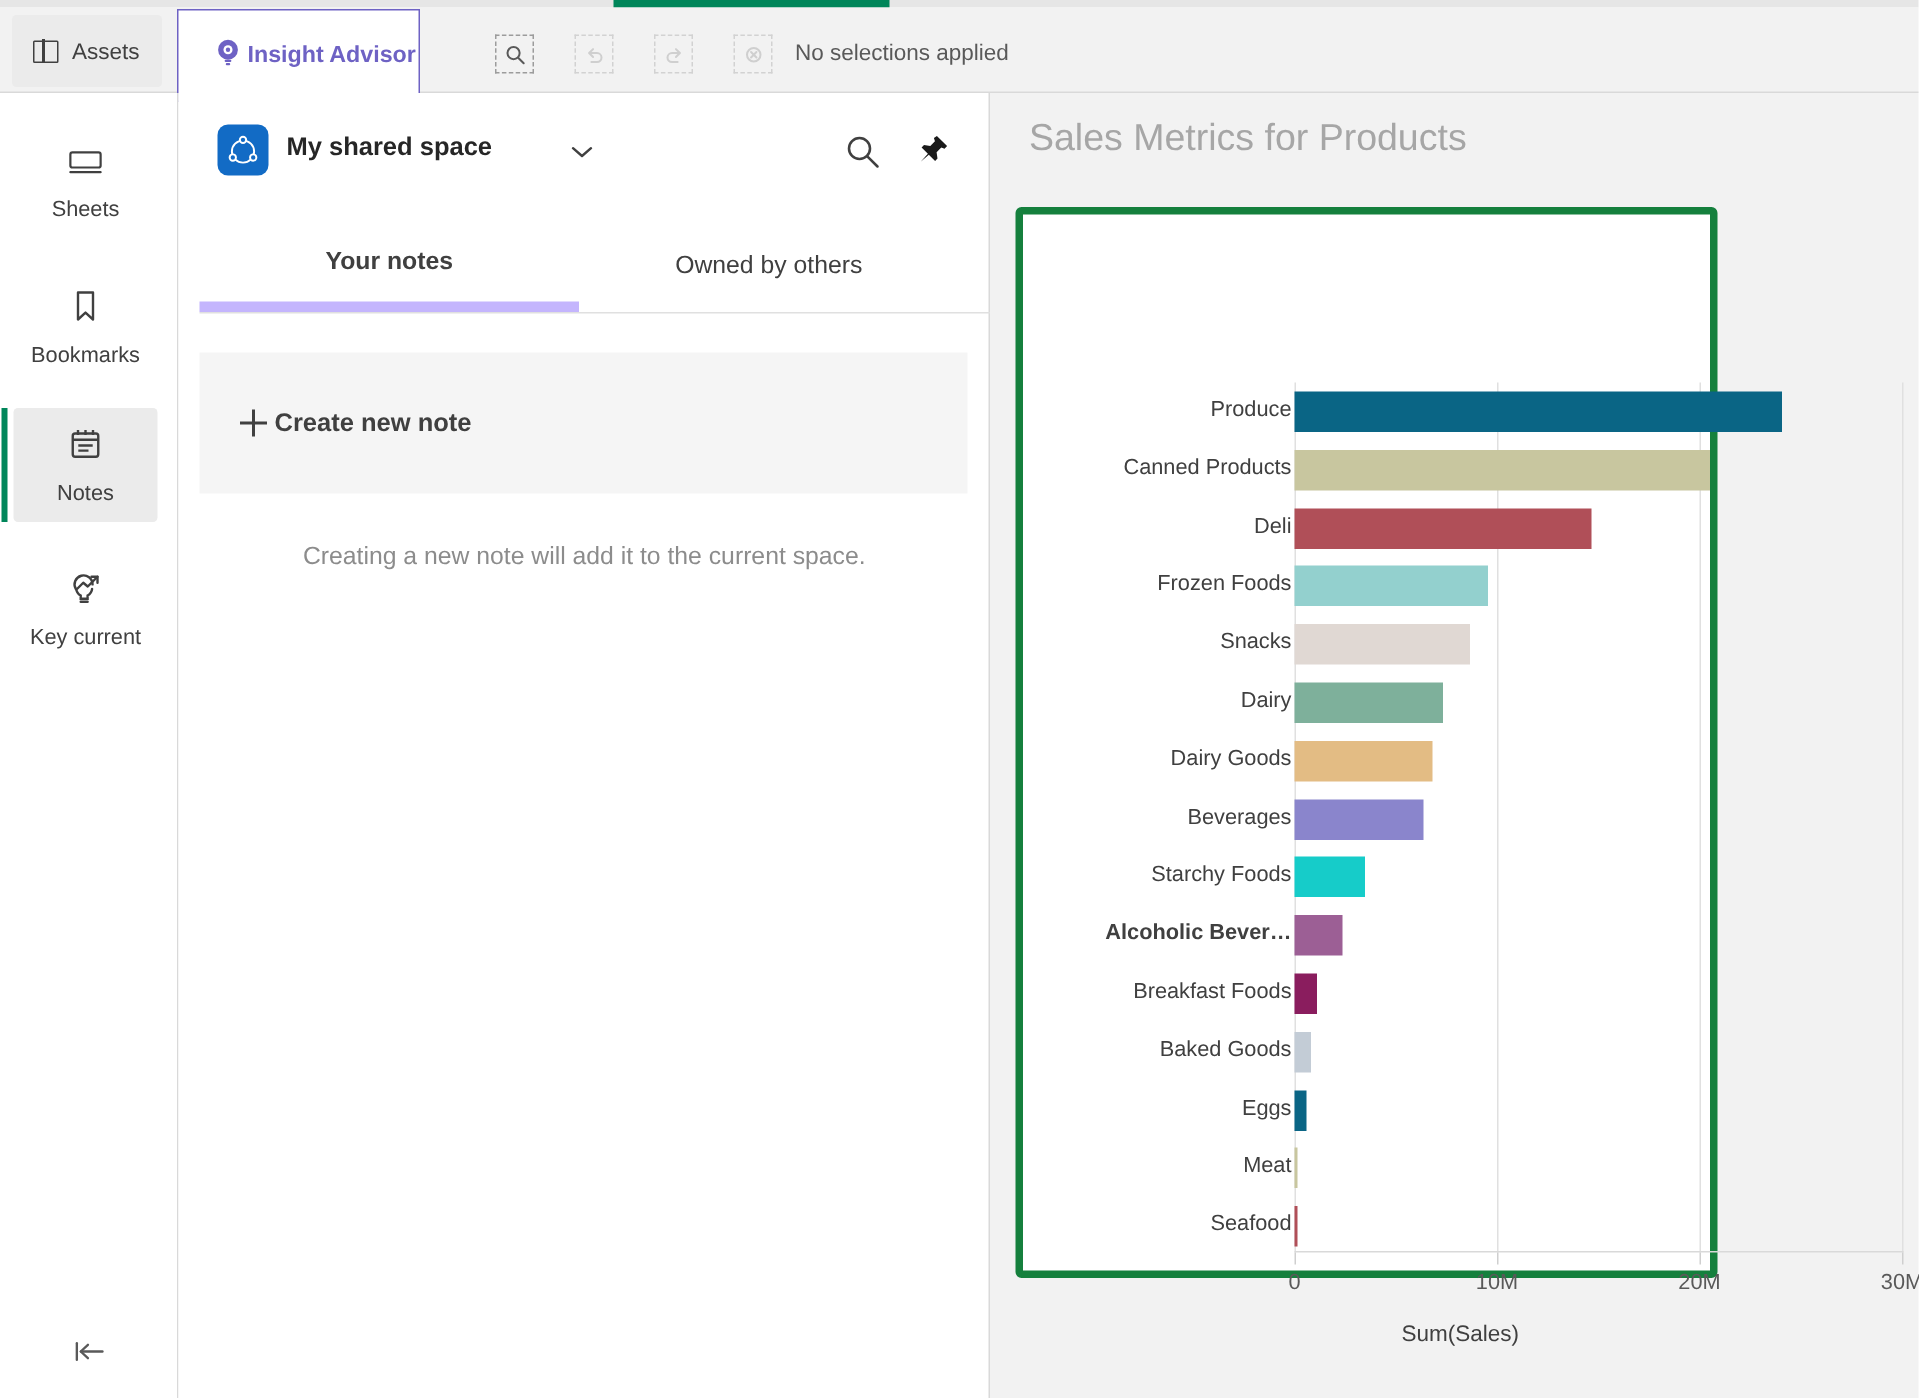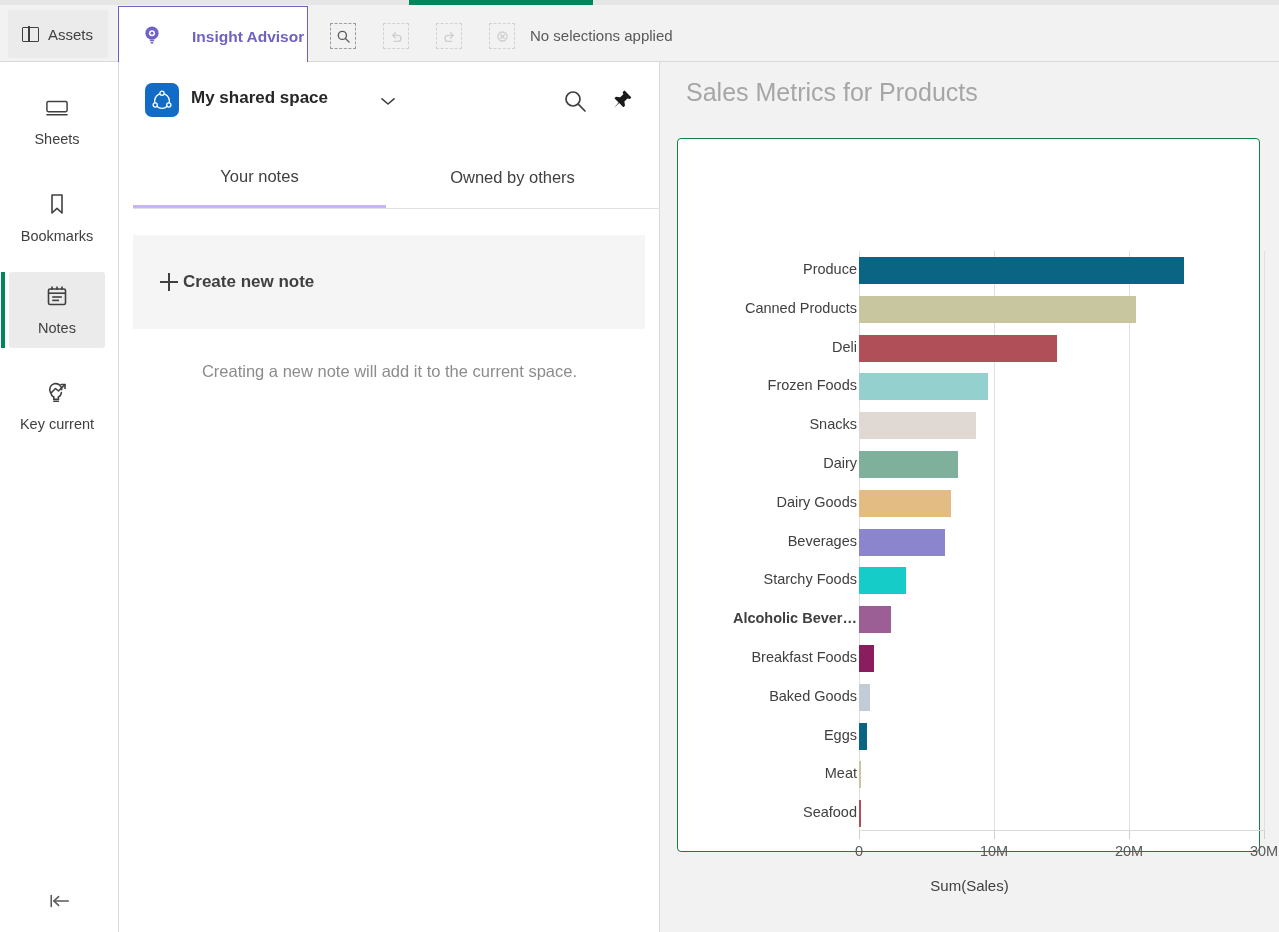--- a/index.html
+++ b/index.html
@@ -49,24 +49,24 @@
     flex: none;
   }
   .panel-icon::after {
     content: ""; position: absolute;
     left: 5px; top: -1.6px; bottom: -1.6px;
     width: 1.6px; background: #404040;
   }
 
   #insight-advisor-tab {
     position: absolute; left: 118px; top: 1px;
-    width: 190px; height: 62px;
+    width: 162px; height: 62px;
     border: 1.5px solid #6e62c4;
     background: #ffffff;
-    display: flex; align-items: center; gap: 29px;
+    display: flex; align-items: center; gap: 2px;
     padding-left: 22px;
     cursor: pointer;
   }
   #insight-advisor-tab .label {
     font-size: 15.5px; color: #6e62c4; font-weight: 700;
   }
 
   .toolbtn {
     position: absolute; top: 18px;
     width: 26px; height: 26px;
@@ -158,21 +158,21 @@
     position: absolute; left: 14px; top: 85px;
     width: 527px; height: 62px;
     border-bottom: 1px solid #e0e0e0;
     display: flex;
   }
   .notes-tab {
     width: 253px; height: 61px;
     display: flex; align-items: center; justify-content: center;
     font-size: 16.5px; color: #404040; cursor: pointer;
   }
-  .notes-tab.active { font-weight: 400; border-bottom: 3px solid #c4b5fd; }
+  .notes-tab.active { font-weight: 700; border-bottom: 7px solid #c4b5fd; }
 
   #create-new-note {
     position: absolute; left: 14px; top: 173px;
     width: 512px; height: 94px;
     background: #f5f5f5;
     display: flex; align-items: center; gap: 5px;
     padding-left: 27px; cursor: pointer;
   }
   #create-new-note .label { font-size: 17px; font-weight: 700; color: #404040; }
   .plus-icon {
@@ -195,23 +195,23 @@
     position: absolute; left: 660px; top: 62px;
     width: 619px; height: 870px;
     background: #f2f2f2;
   }
   #chart-heading {
     position: absolute; left: 26px; top: 16px;
     font-size: 25px; color: #a6a6a6;
   }
   #chart-card {
     position: absolute; left: 17px; top: 76px;
-    width: 583px; height: 714px;
+    width: 468px; height: 714px;
     background: #ffffff;
-    border: 1px solid #15803d;
+    border: 5px solid #15803d;
     border-radius: 4px;
   }
 
   
   #plot {
     position: absolute; left: 0; top: 0;
     width: 583px; height: 714px;
   }
   .gridline {
     position: absolute; top: 112px; width: 1px; height: 580px;

